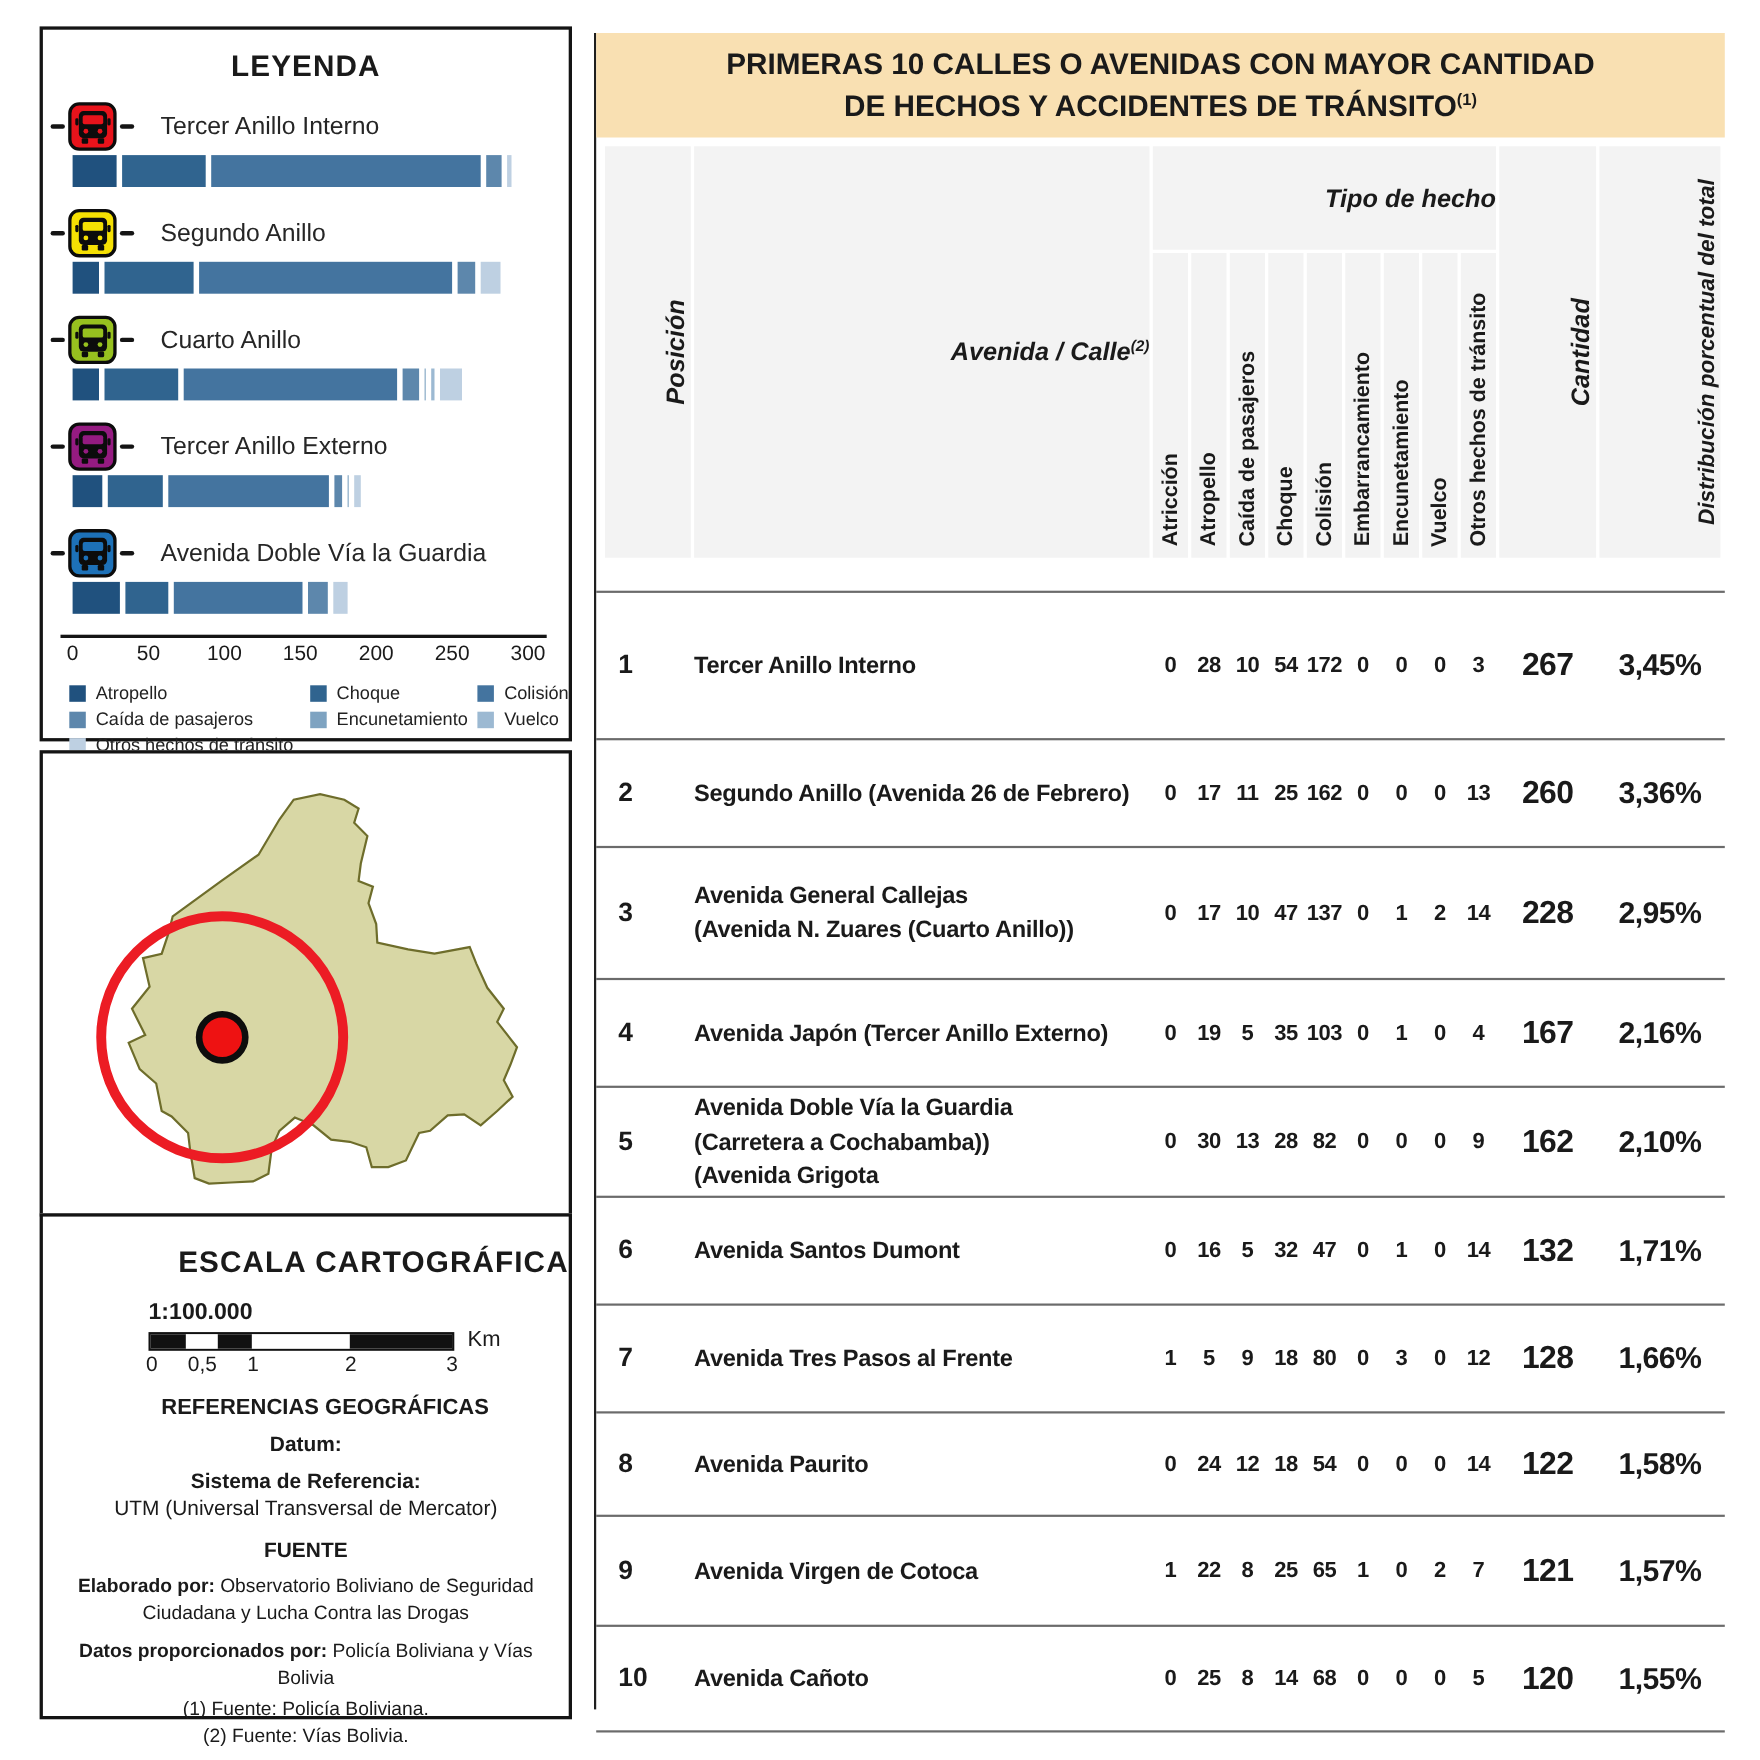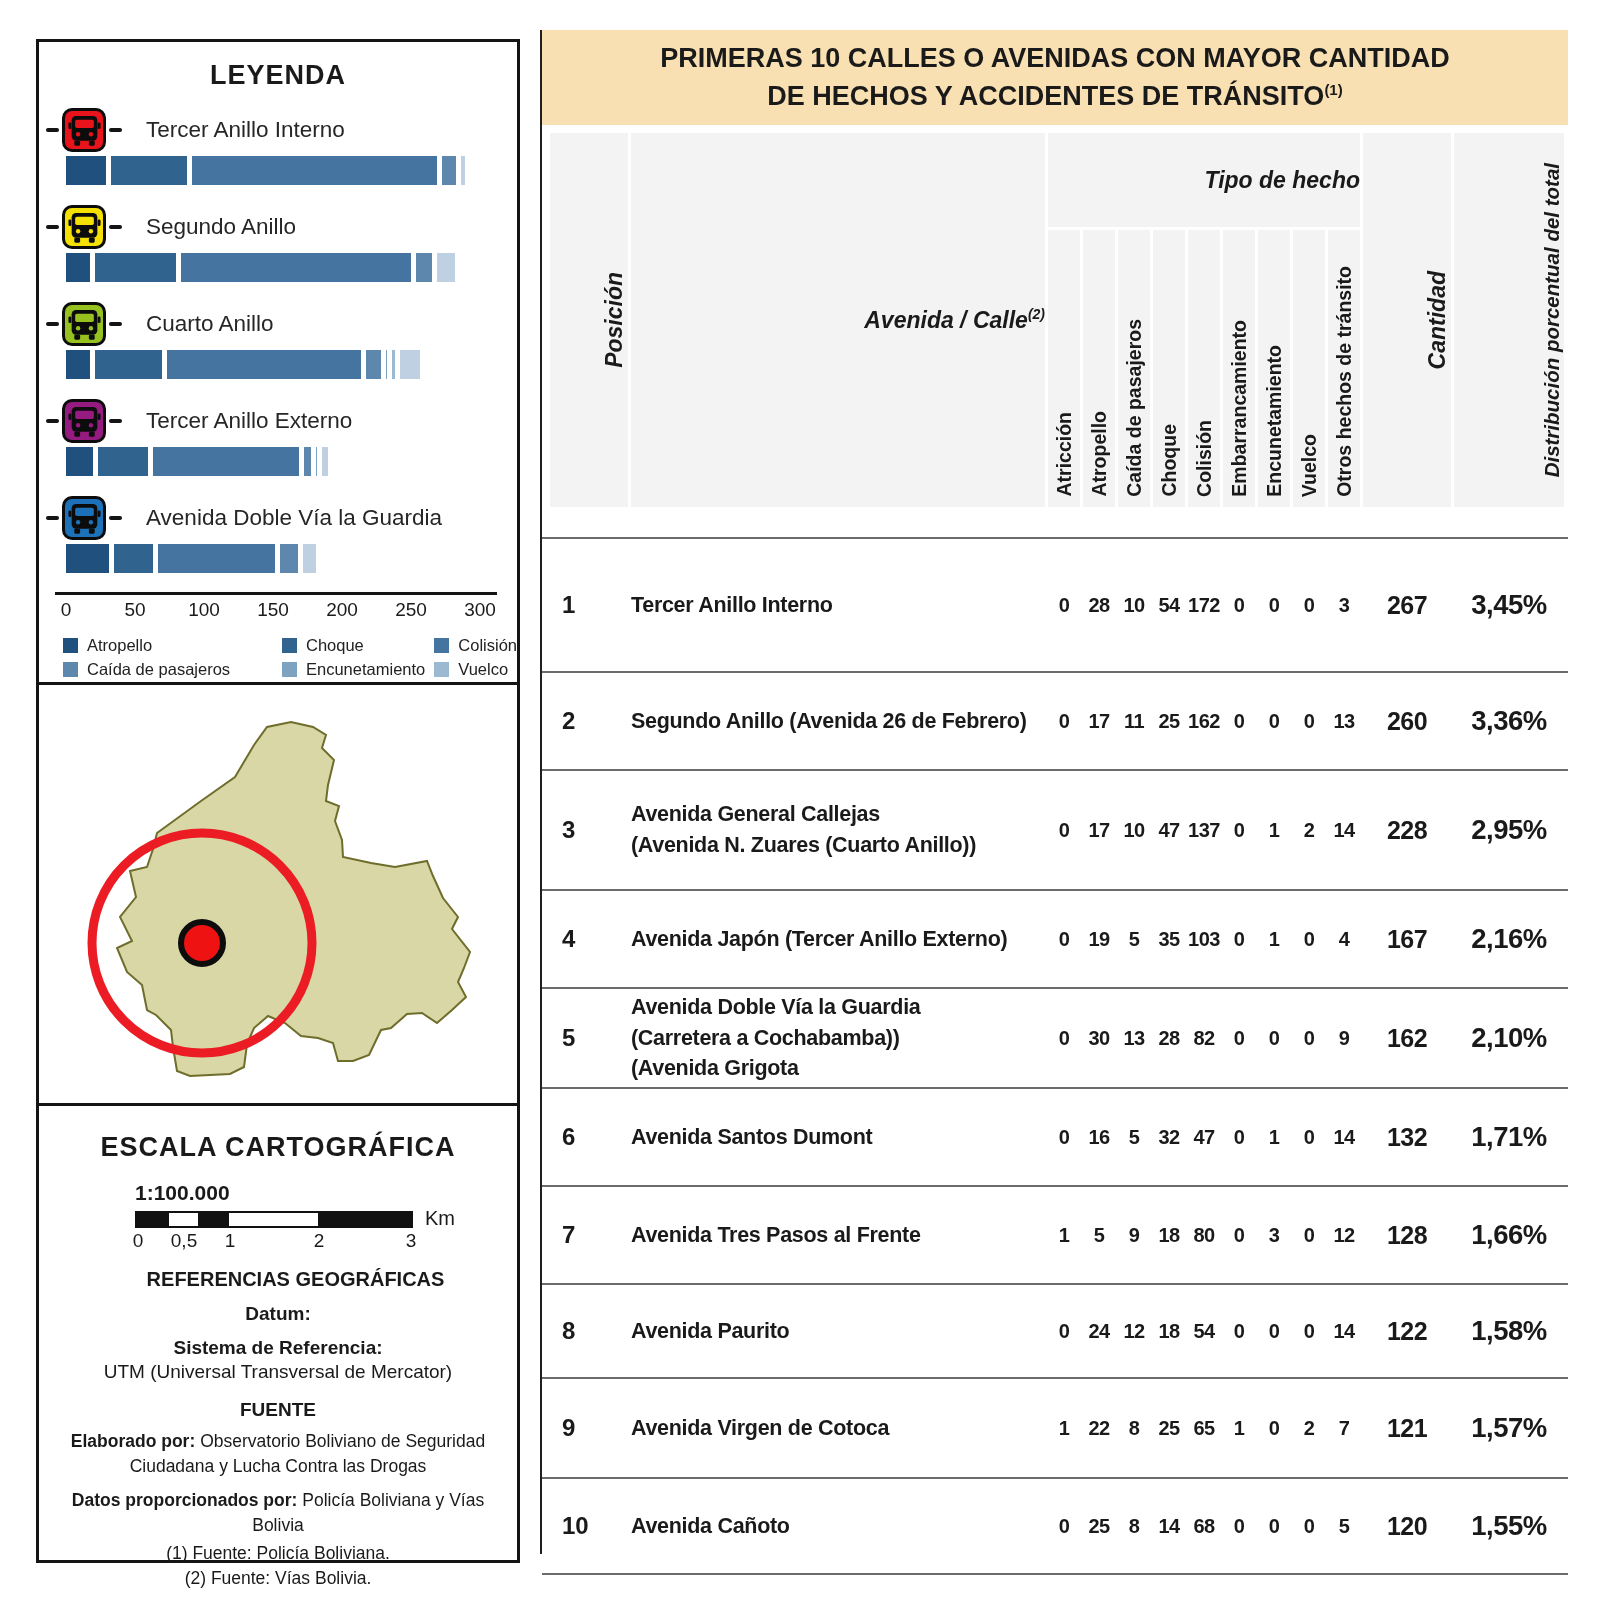--- a/index.html
+++ b/index.html
@@ -4,21 +4,21 @@
 <style>
   html,body{margin:0;padding:0;}
   body{
     width:1600px;height:1600px;position:relative;background:#ffffff;
     font-family:"Liberation Sans", sans-serif;color:#1a1a1a;
     -webkit-font-smoothing:antialiased;
   }
   .box{position:absolute;left:36px;width:484px;box-sizing:border-box;
        border:3px solid #141414;background:#fff;}
   
-  #legend-box{top:39px;height:650px;padding:10px 0 0 0;}
+  #legend-box{top:24px;height:650px;padding:10px 0 0 0;}
   .lg-title{text-align:center;font-weight:bold;font-size:27px;letter-spacing:1px;margin:8px 0 16px 0;}
   .lg-item{margin-bottom:19px;}
   .lg-row{display:flex;align-items:center;height:46px;padding-left:7px;margin-bottom:3px;}
   .lg-dash{width:13px;height:4px;background:#141414;border-radius:2px;}
   .lg-icon{width:44px;height:44px;border:3px solid #0c0c0c;border-radius:10px;
            box-sizing:border-box;display:flex;align-items:center;justify-content:center;margin:0 3px;}
   .lg-label{margin-left:24px;font-size:22.5px;color:#262626;}
   .lg-bar{display:flex;height:29px;margin-left:27px;}
   .lg-seg{height:100%;margin-right:5px;}
   .axis{position:relative;height:32px;margin-top:17px;}
@@ -29,21 +29,21 @@
   .cat-col1{width:220px;}
   .cat-col2{width:153px;}
   .cat-row{display:flex;align-items:center;margin-bottom:5px;}
   .cat-sw{width:15px;height:15px;margin-right:9px;flex:0 0 auto;}
   .cat-txt{font-size:16.5px;color:#222;white-space:nowrap;}
   
   #map-box{top:682px;height:424px;}
   #map-box svg{display:block;width:100%;height:100%;}
   
   #scale-box{top:1103px;height:460px;text-align:center;}
-  .sc-title{font-weight:bold;font-size:27px;letter-spacing:1px;margin:26px 0 18px 0;}
+  .sc-title{font-weight:bold;font-size:27px;letter-spacing:1px;margin:26px 0 18px 0;text-align:right;}
   .sc-ratio{font-weight:bold;font-size:21px;text-align:left;margin-left:96px;}
   .sc-barwrap{position:relative;margin:6px 0 0 96px;width:280px;text-align:left;}
   .sc-bar{display:flex;height:13px;border:2.5px solid #111;width:274px;box-sizing:content-box;background:#fff;}
   .sc-seg{height:100%;}
   .sc-km{position:absolute;left:290px;top:-4px;font-size:20px;}
   .sc-ticks{position:relative;height:26px;margin-left:96px;width:280px;text-align:left;}
   .sc-tick{position:absolute;top:2px;transform:translateX(-50%);font-size:19px;}
   .sc-ref{font-weight:bold;font-size:20px;margin-top:14px;margin-left:35px;}
   .sc-lbl{font-weight:bold;font-size:19px;margin-top:12px;}
   .sc-val{font-size:19px;margin-top:2px;}
@@ -66,21 +66,21 @@
   .fs-group{font-weight:bold;font-size:23px;}
   .fs-type{font-size:19.5px;}
   .fs-side{font-size:23px;}
   .fs-dist{font-size:20.5px;}
   #t-rows{margin-top:30px;}
   .t-row{align-items:center;border-top:2px solid #6b6b6b;}
   .t-row:last-child{border-bottom:2px solid #6b6b6b;}
   .c-pos{font-weight:bold;font-size:24px;padding-left:12px;}
   .c-name{font-weight:bold;font-size:21.5px;line-height:1.42;letter-spacing:-0.3px;}
   .c-val{font-weight:bold;font-size:20px;text-align:center;letter-spacing:-0.5px;}
-  .c-cant{font-weight:bold;font-size:25px;text-align:center;letter-spacing:-0.5px;}
+  .c-cant{font-weight:bold;font-size:29px;text-align:center;letter-spacing:-0.5px;}
   .c-pct{font-weight:bold;font-size:27.5px;text-align:center;letter-spacing:-0.5px;}
   sup{font-weight:bold;}
 </style>
 </head>
 <body>
 
 <section class="box" id="legend-box">
   <div class="lg-title">LEYENDA</div>
   <div id="legend-items">
       <div class="lg-item">

